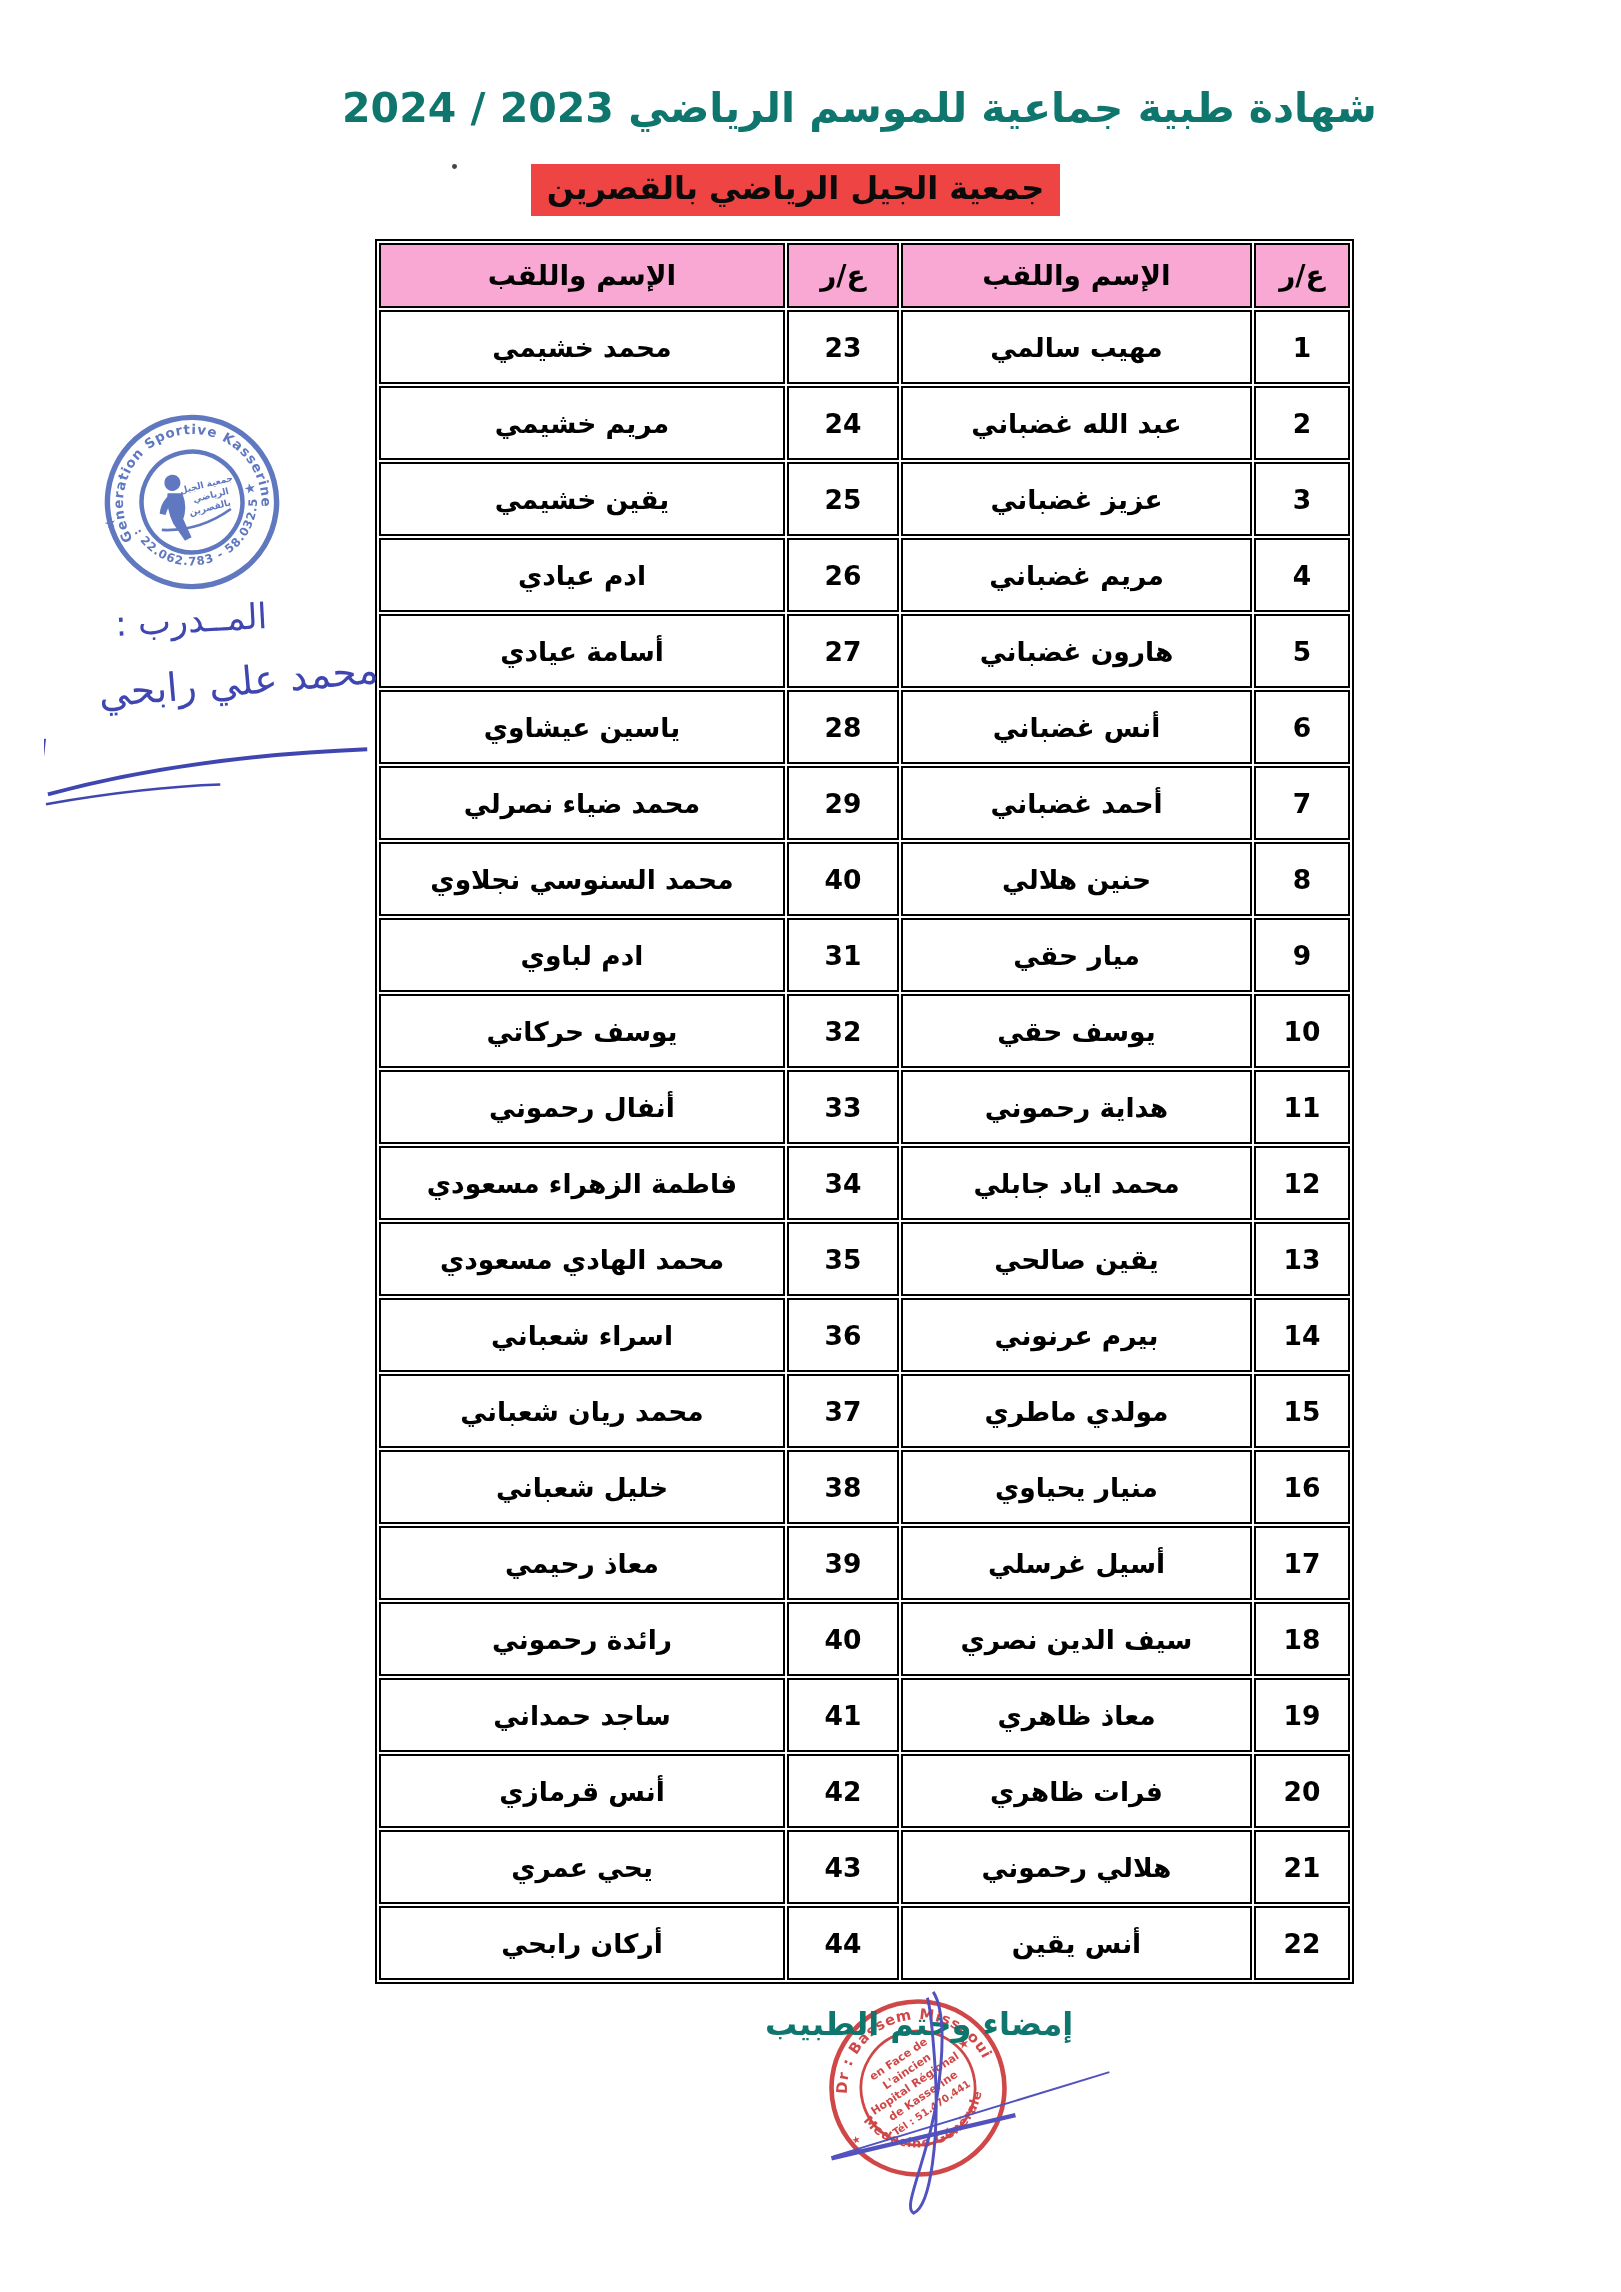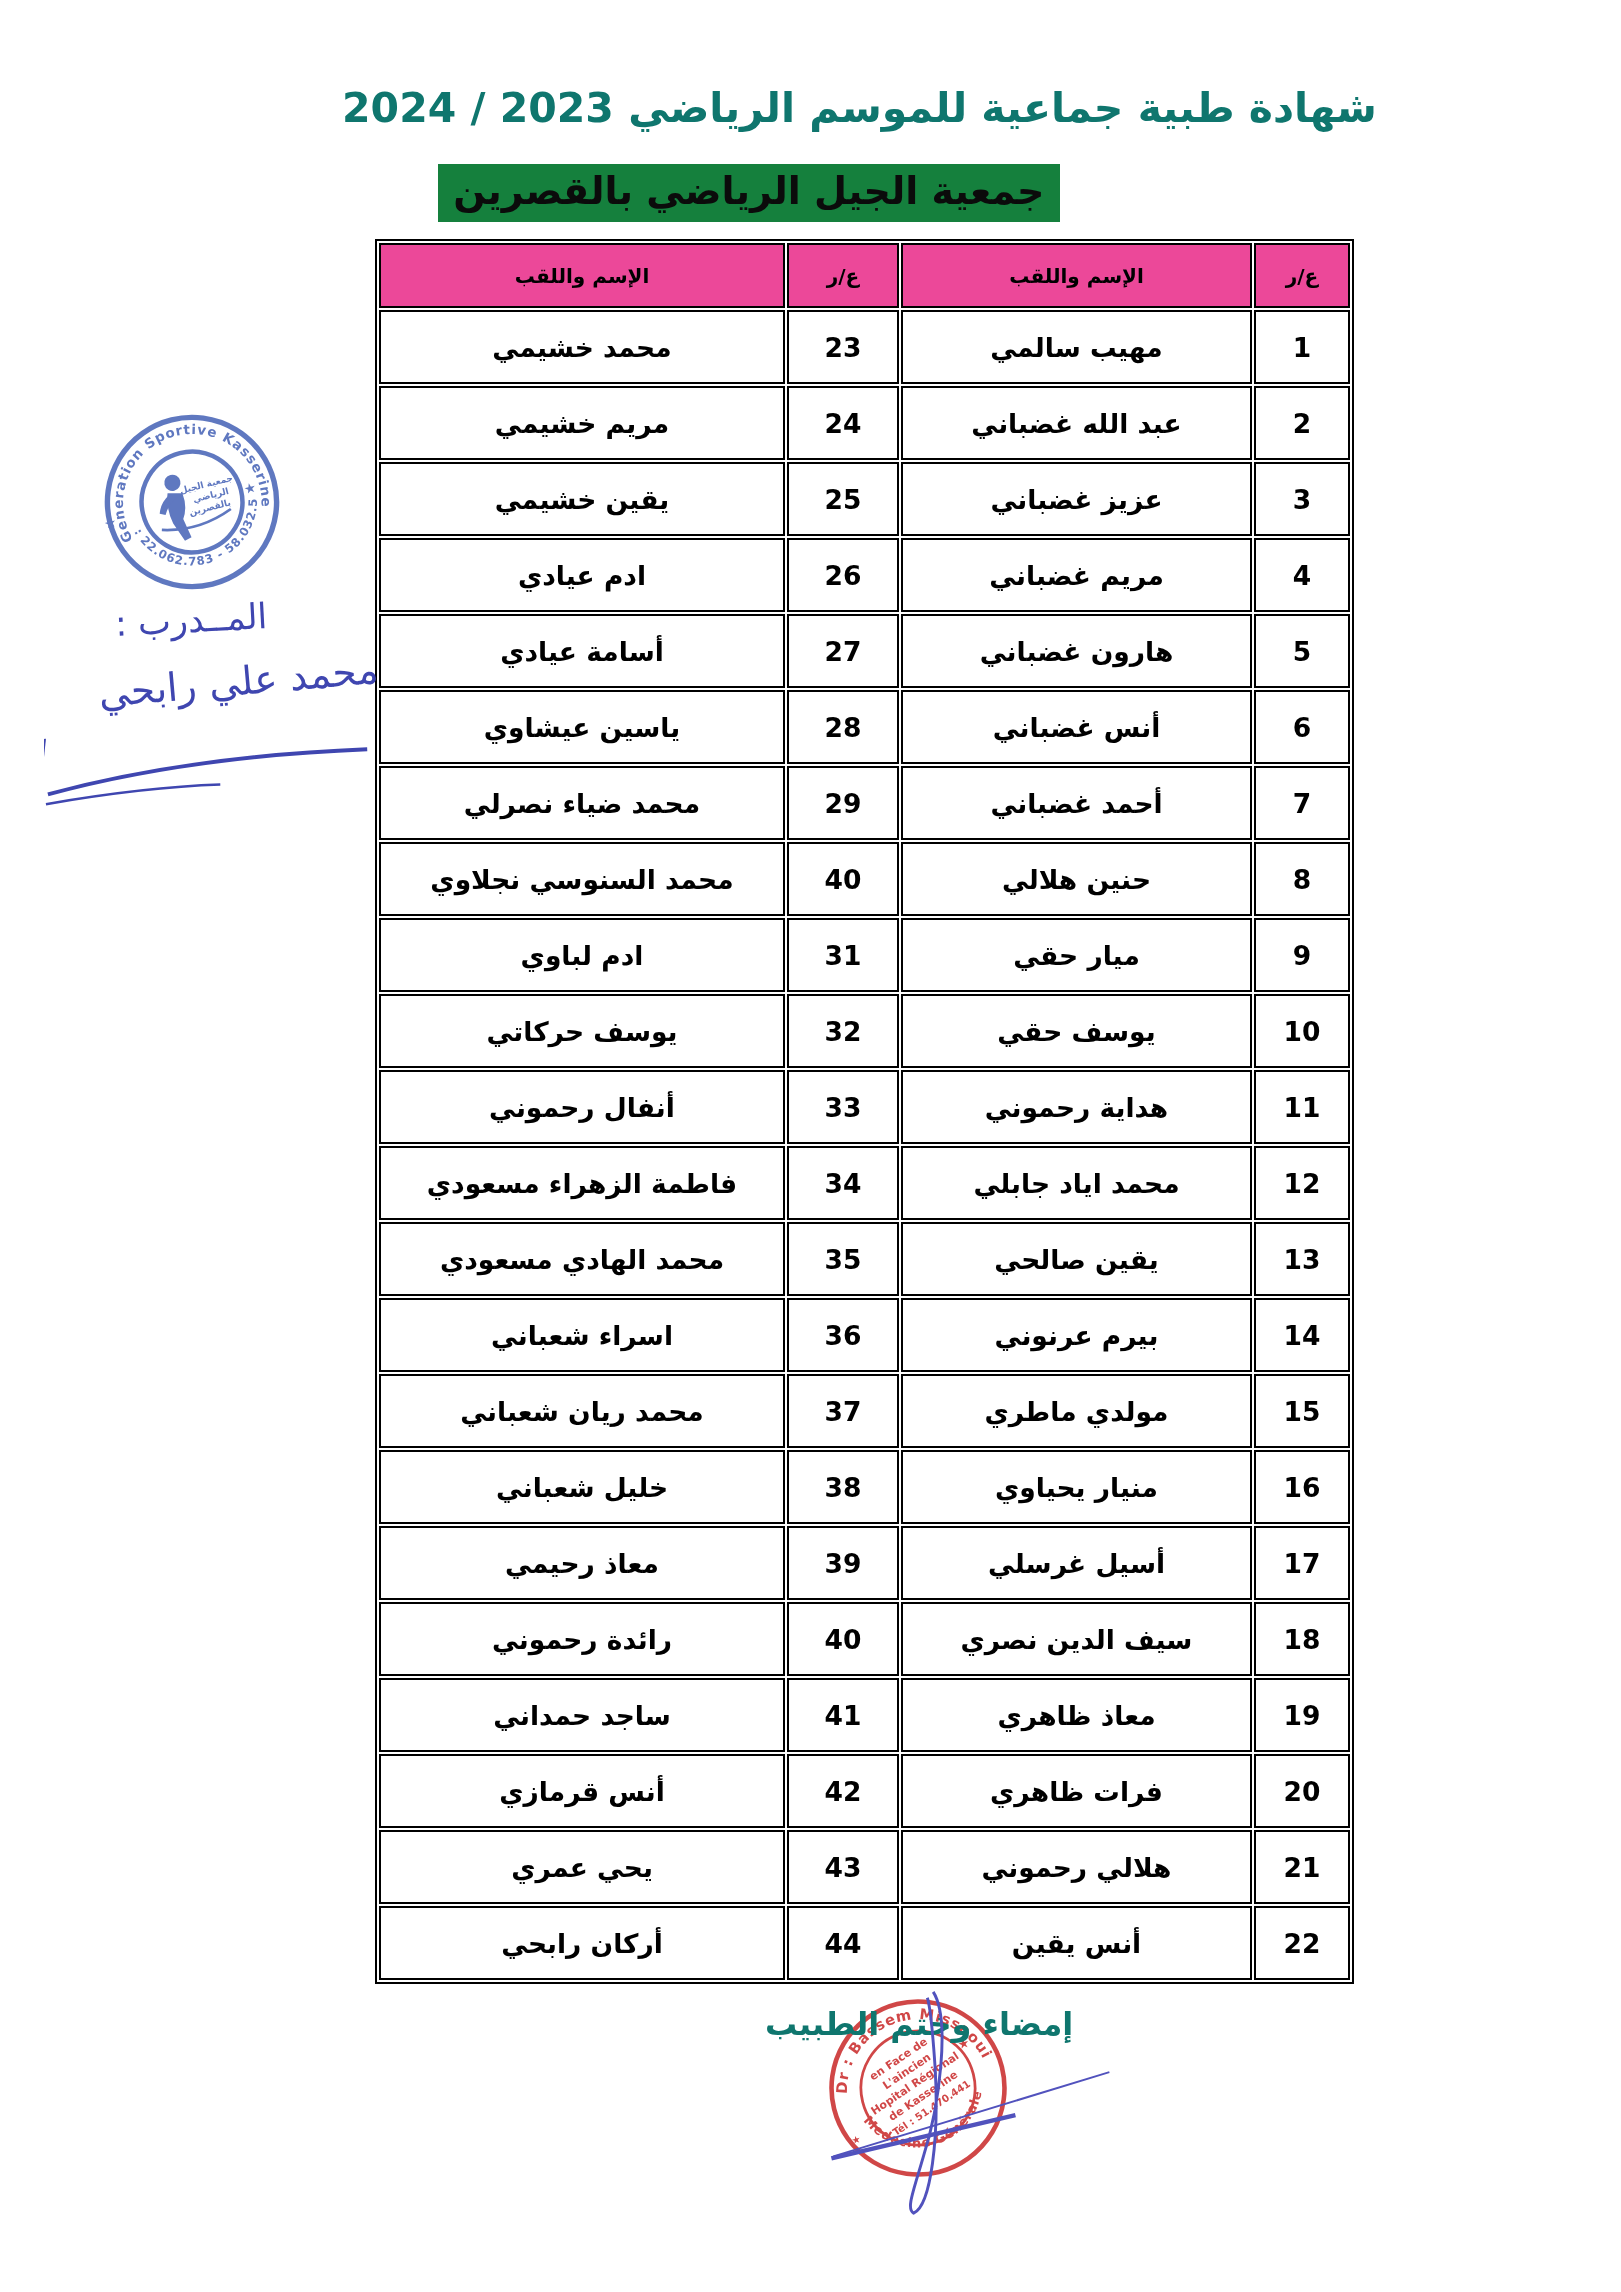--- a/index.html
+++ b/index.html
@@ -8,36 +8,36 @@
     font-family:"DejaVu Sans",sans-serif;color:#000;overflow:hidden;
   }
   
   .title{
     position:absolute;top:84px;right:49px;left:147px;
     text-align:center;font-size:41px;font-weight:bold;color:#0f766e;
     letter-spacing:0px;white-space:nowrap;
   }
   .subtitle{
     position:absolute;top:164px;right:561px;
-    background:#15803d;color:#0b0b0b;
-    font-size:38px;font-weight:bold;padding:4.9px 15.7px 8.8px 15.7px;white-space:nowrap;
+    background:#ef4444;color:#0b0b0b;
+    font-size:32px;font-weight:bold;padding:4.9px 15.7px 8.8px 15.7px;white-space:nowrap;
   }
   .tiny-dot{position:absolute;left:452px;top:164px;width:4.9px;height:4.9px;border-radius:50%;background:#444;}
   
   table.roster{
     position:absolute;left:375px;top:239px;
     border-collapse:separate;border-spacing:2.9px;
     border:2px solid #000;background:#fff;
     table-layout:fixed;
   }
   table.roster th,table.roster td{
     border:2px solid #000;text-align:center;vertical-align:middle;
     font-weight:bold;overflow:hidden;
   }
-  table.roster th{background:#ec4899;height:59px;font-size:20px;}
+  table.roster th{background:#f9a8d4;height:59px;font-size:28px;}
   table.roster td{height:68px;font-size:26.5px;background:#fff;}
   td.c-num{font-size:27.4px;font-family:"DejaVu Sans",sans-serif;}
   .w-num1{width:90px;}
   .w-name1{width:345px;}
   .w-num2{width:106px;}
   .w-name2{width:400px;}
   
   .doctor-label{
     position:absolute;left:765px;top:2005px;z-index:5;
     font-size:32px;font-weight:bold;color:#0f766e;white-space:nowrap;

